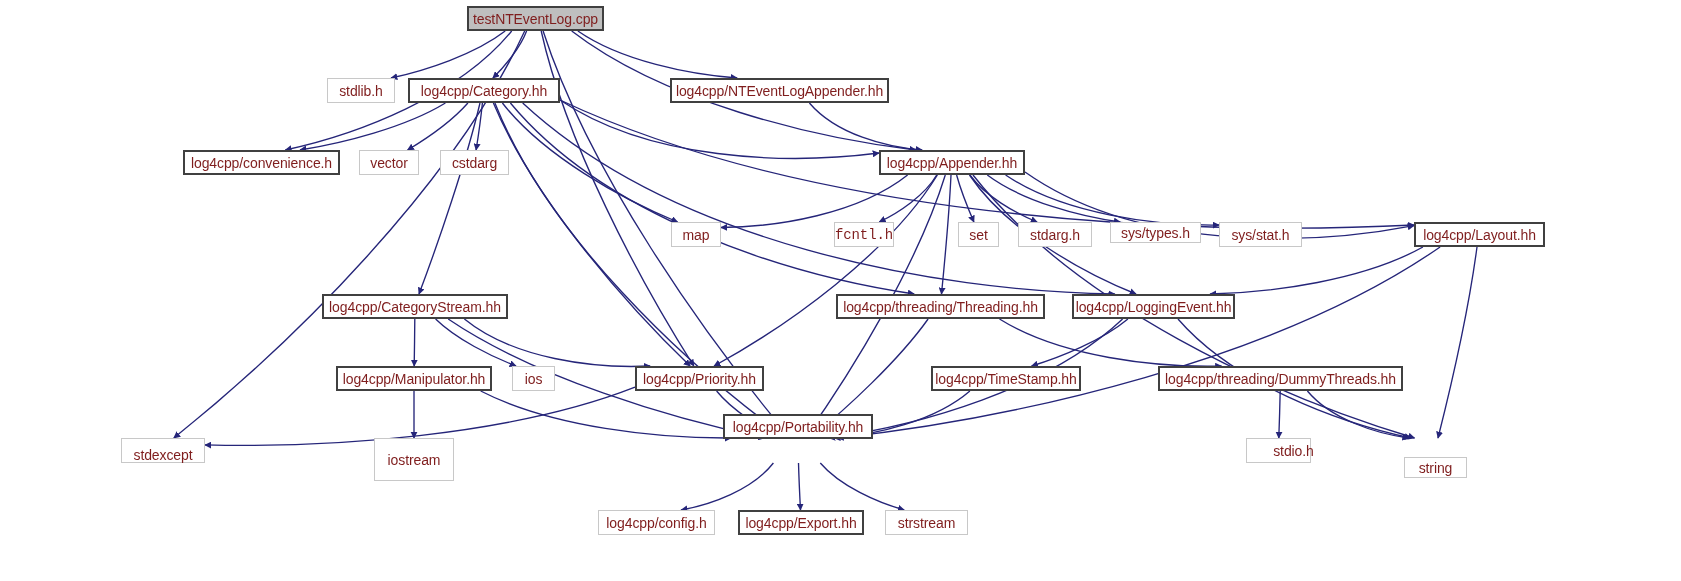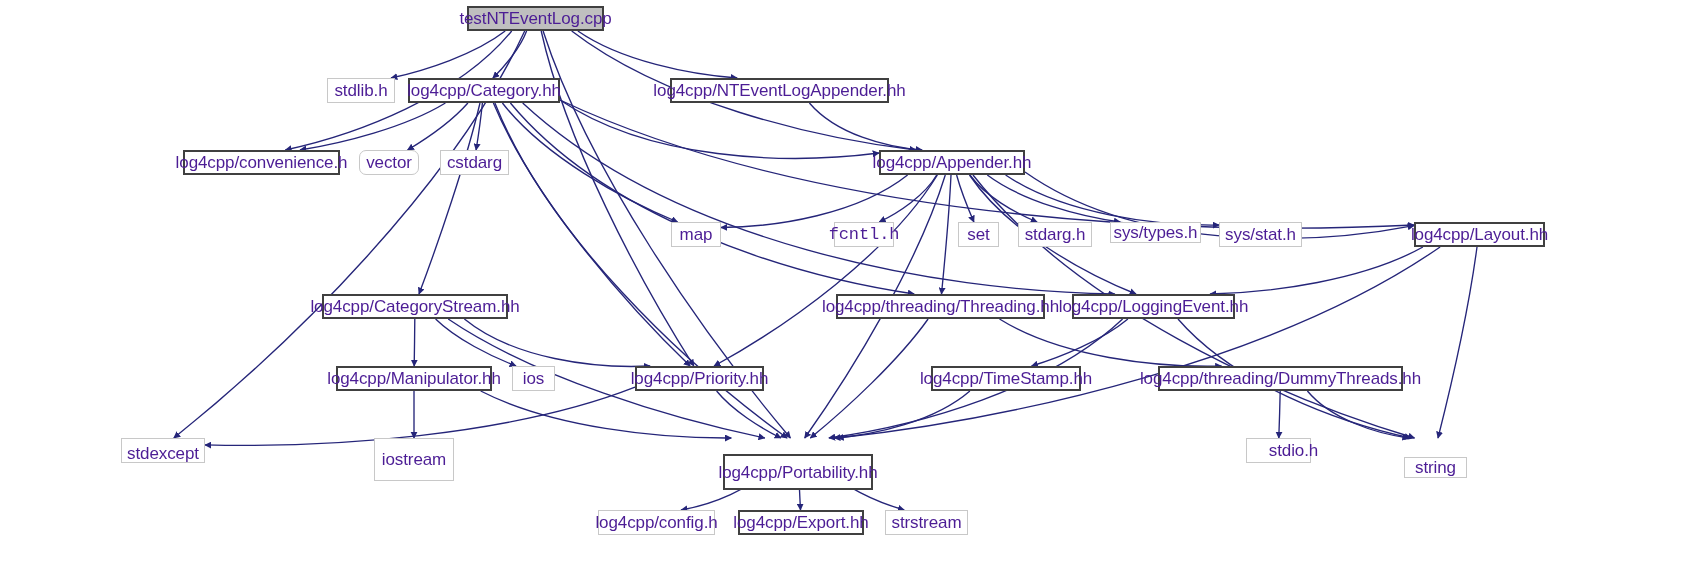--- a/index.html
+++ b/index.html
@@ -32,22 +32,22 @@
     height: 581px;
   }
   .node {
     position: absolute;
     box-sizing: border-box;
     display: flex;
     align-items: center;
     justify-content: center;
     background: #ffffff;
     border: 1px solid #c8c8c8;
-    color: #4c1d95;
-    font-size: 17px;
+    color: #7f1d1d;
+    font-size: 14px;
     line-height: 1;
     white-space: nowrap;
     letter-spacing: -0.1px;
   }
   .node.local {
     border: 2px solid #404040;
   }
   .node.current {
     border: 2px solid #404040;
     background: #bfbfbf;
@@ -135,21 +135,21 @@
       </div>
       <div class="node local" style="left: 408px; top: 78px; width: 152px; height: 25px;">
         <span class="node-label">log4cpp/Category.hh</span>
       </div>
       <div class="node local" style="left: 670px; top: 78px; width: 219px; height: 25px;">
         <span class="node-label">log4cpp/NTEventLogAppender.hh</span>
       </div>
       <div class="node local" style="left: 183px; top: 150px; width: 157px; height: 25px;">
         <span class="node-label">log4cpp/convenience.h</span>
       </div>
-      <div class="node system" style="left: 359px; top: 150px; width: 60px; height: 25px; border-radius: 7px;">
+      <div class="node system" style="left: 359px; top: 150px; width: 60px; height: 25px;">
         <span class="node-label">vector</span>
       </div>
       <div class="node system" style="left: 440px; top: 150px; width: 69px; height: 25px;">
         <span class="node-label">cstdarg</span>
       </div>
       <div class="node local" style="left: 879px; top: 150px; width: 146px; height: 25px;">
         <span class="node-label">log4cpp/Appender.hh</span>
       </div>
       <div class="node local" style="left: 1414px; top: 222px; width: 131px; height: 25px;">
         <span class="node-label">log4cpp/Layout.hh</span>
@@ -195,21 +195,21 @@
       </div>
       <div class="node local" style="left: 1158px; top: 366px; width: 245px; height: 25px;">
         <span class="node-label">log4cpp/threading/DummyThreads.hh</span>
       </div>
       <div class="node system" style="left: 121px; top: 438px; width: 84px; height: 25px; align-items: flex-end;">
         <span class="node-label">stdexcept</span>
       </div>
       <div class="node system" style="left: 374px; top: 438px; width: 80px; height: 43px;">
         <span class="node-label">iostream</span>
       </div>
-      <div class="node local" style="left: 723px; top: 454px; width: 150px; height: 36px; text-align: center;">
+      <div class="node local" style="left: 723px; top: 414px; width: 150px; height: 25px; text-align: center;">
         <span class="node-label">log4cpp/Portability.hh</span>
       </div>
       <div class="node system" style="left: 1246px; top: 438px; width: 65px; height: 25px; padding-left: 30px;">
         <span class="node-label">stdio.h</span>
       </div>
       <div class="node system" style="left: 1404px; top: 438px; width: 63px; height: 21px; margin-top: 19px;">
         <span class="node-label">string</span>
       </div>
       <div class="node system" style="left: 598px; top: 510px; width: 117px; height: 25px;">
         <span class="node-label">log4cpp/config.h</span>

